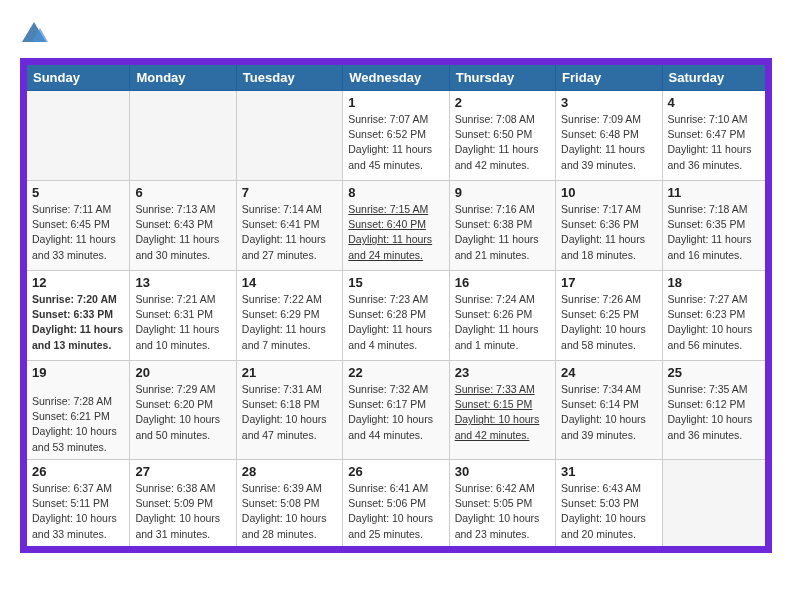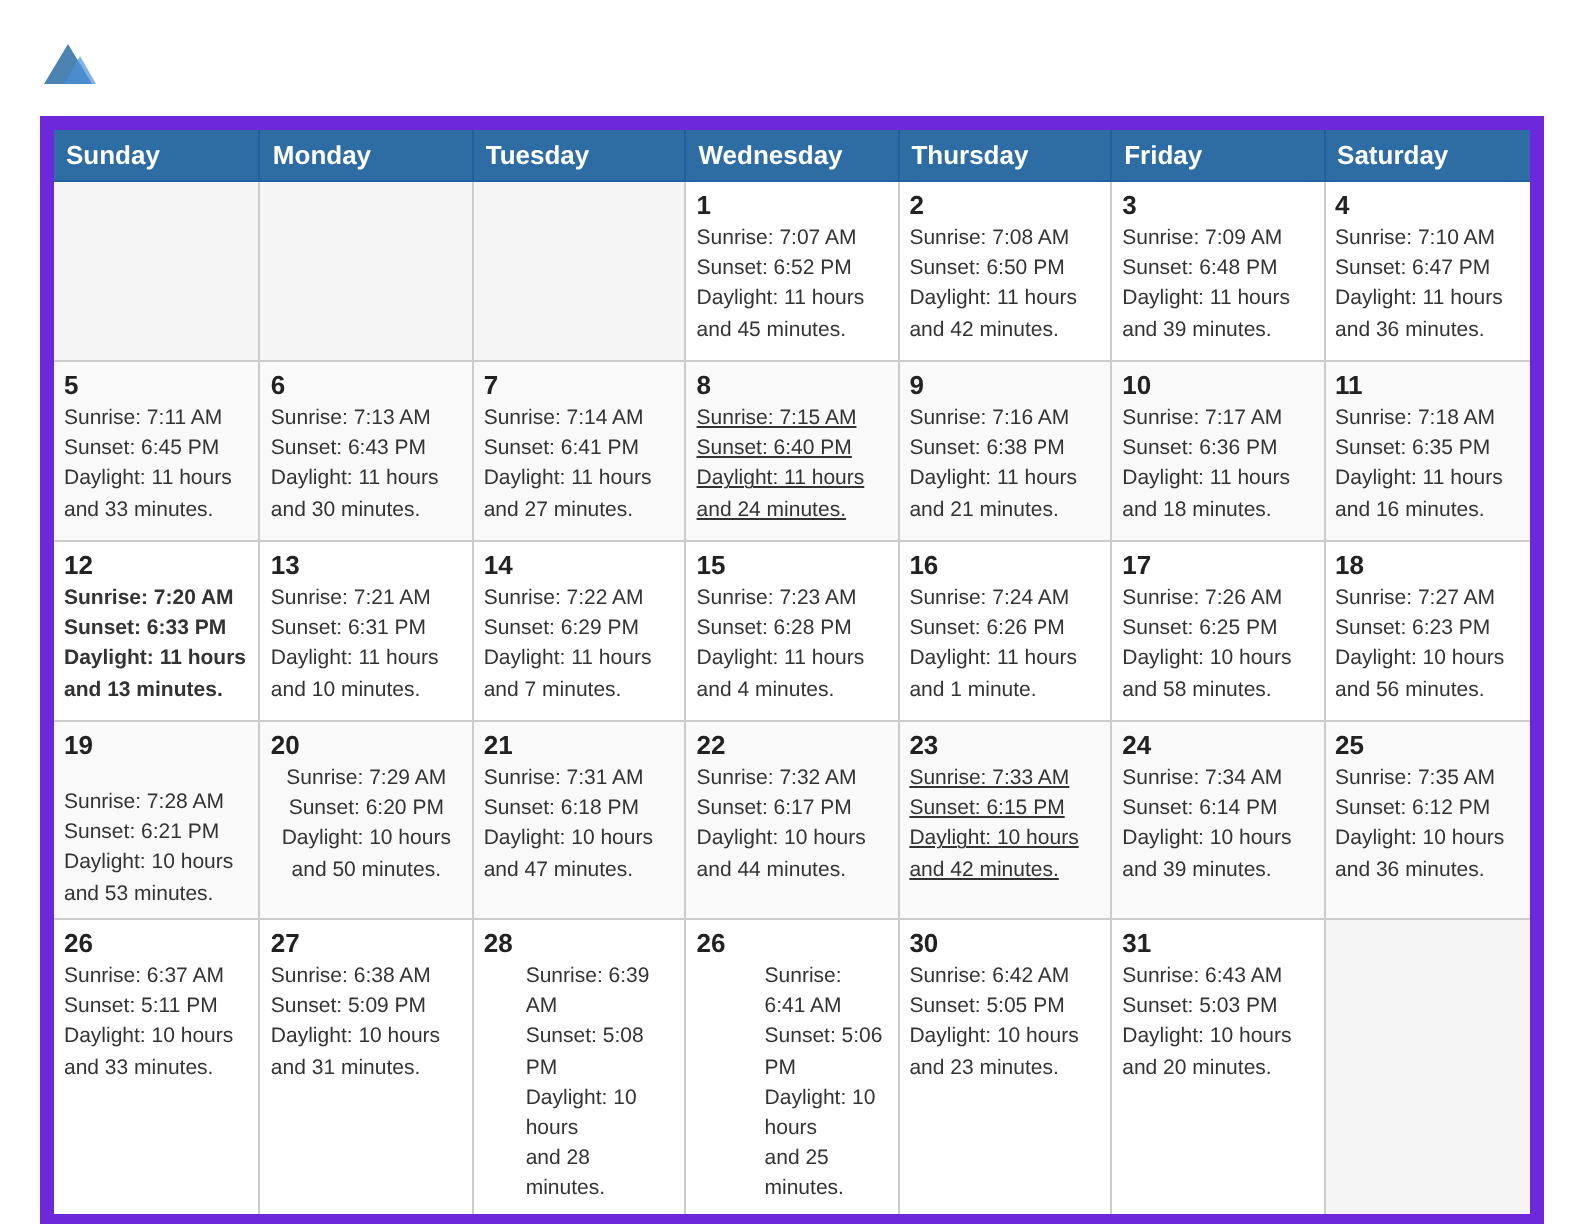--- a/index.html
+++ b/index.html
@@ -247,21 +247,21 @@
       <tr>
         <td>
           <div class="day-number">19</div>
           <div class="day-info" style="white-space: pre-line; margin-top: 14px;">Sunrise: 7:28 AM
 Sunset: 6:21 PM
 Daylight: 10 hours
 and 53 minutes.</div>
         </td>
         <td>
           <div class="day-number">20</div>
-          <div class="day-info" style="white-space: pre-line; text-align: center;">Sunrise: 7:29 AM
+          <div class="day-info" style="white-space: pre-line;">Sunrise: 7:29 AM
 Sunset: 6:20 PM
 Daylight: 10 hours
 and 50 minutes.</div>
         </td>
         <td>
           <div class="day-number">21</div>
           <div class="day-info" style="white-space: pre-line;">Sunrise: 7:31 AM
 Sunset: 6:18 PM
 Daylight: 10 hours
 and 47 minutes.</div>
@@ -305,28 +305,28 @@
         </td>
         <td>
           <div class="day-number">27</div>
           <div class="day-info" style="white-space: pre-line;">Sunrise: 6:38 AM
 Sunset: 5:09 PM
 Daylight: 10 hours
 and 31 minutes.</div>
         </td>
         <td>
           <div class="day-number">28</div>
-          <div class="day-info" style="white-space: pre-line; margin-left: 21px;">Sunrise: 6:39 AM
+          <div class="day-info" style="white-space: pre-line;">Sunrise: 6:39 AM
 Sunset: 5:08 PM
 Daylight: 10 hours
 and 28 minutes.</div>
         </td>
         <td>
           <div class="day-number">26</div>
-          <div class="day-info" style="white-space: pre-line; margin-left: 34px;">Sunrise: 6:41 AM
+          <div class="day-info" style="white-space: pre-line;">Sunrise: 6:41 AM
 Sunset: 5:06 PM
 Daylight: 10 hours
 and 25 minutes.</div>
         </td>
         <td>
           <div class="day-number">30</div>
           <div class="day-info" style="white-space: pre-line;">Sunrise: 6:42 AM
 Sunset: 5:05 PM
 Daylight: 10 hours
 and 23 minutes.</div>

